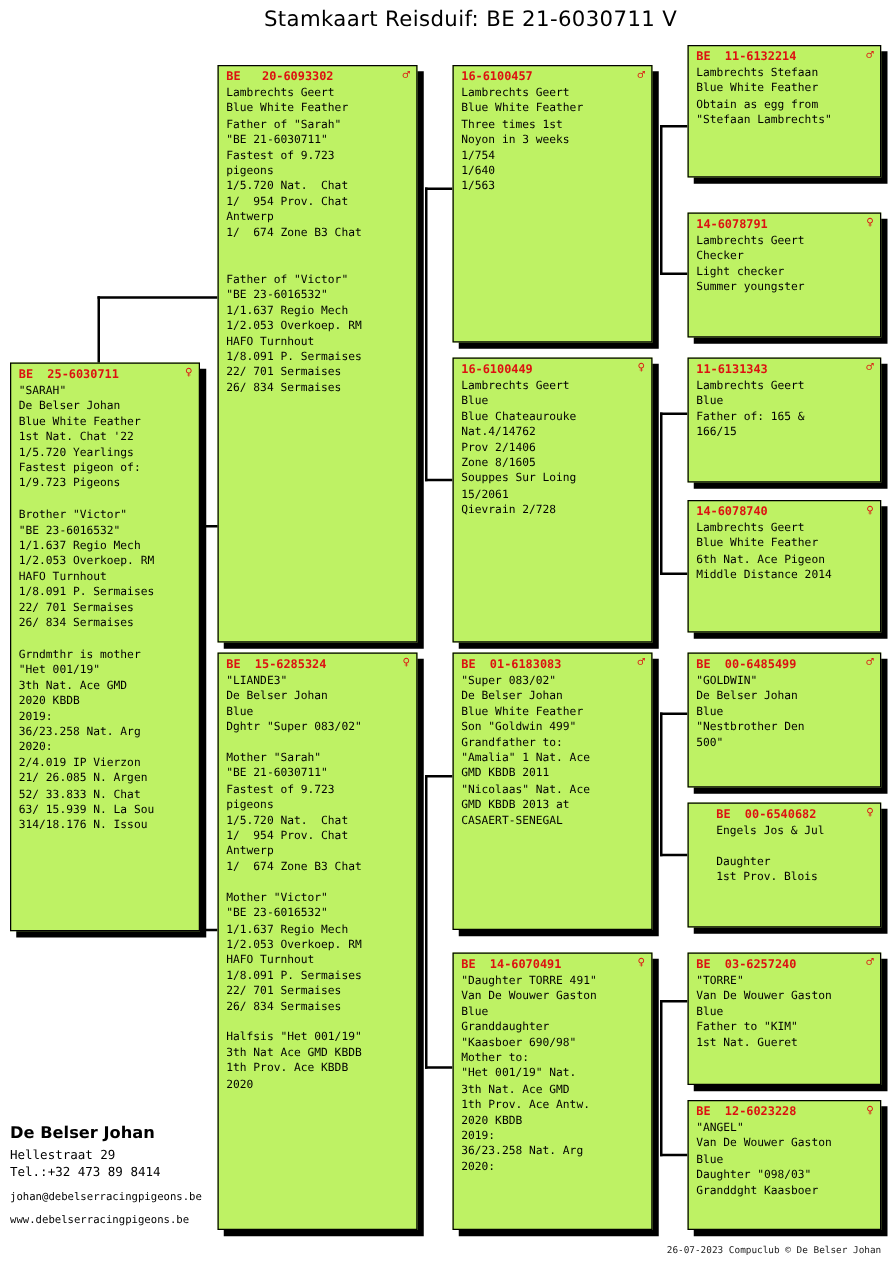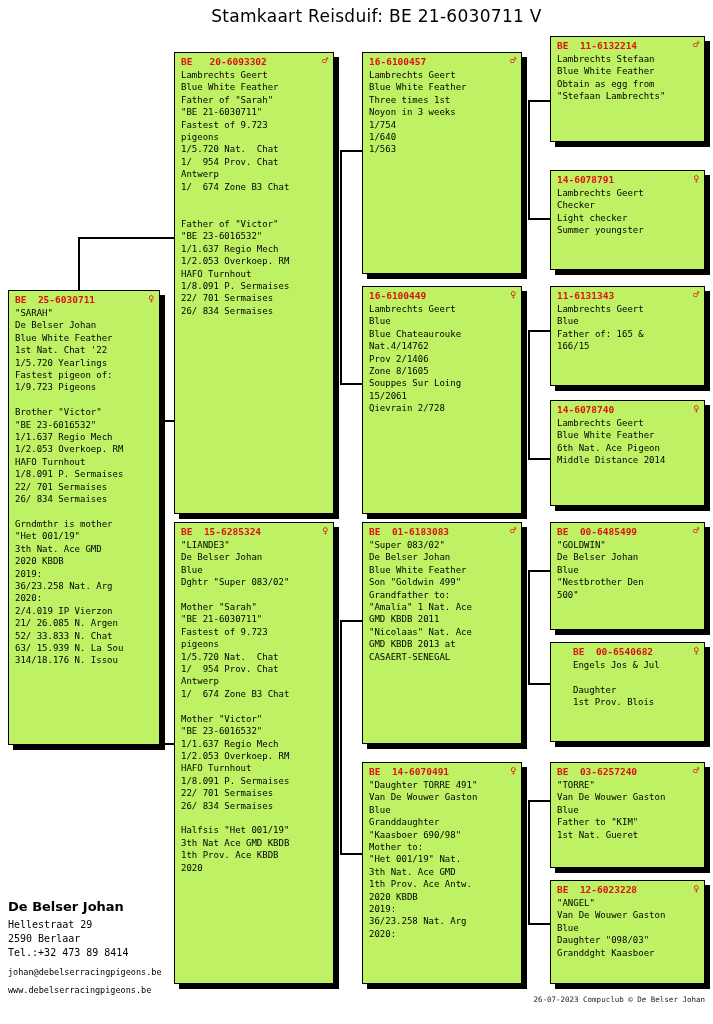--- a/index.html
+++ b/index.html
@@ -329,19 +329,18 @@
   <div class="lines">"ANGEL"
 Van De Wouwer Gaston
 Blue
 Daughter "098/03"
 Granddght Kaasboer</div>
 </div>
 
 <div id="owner">
   <div class="nm">De Belser Johan</div>
   <div>Hellestraat 29</div>
-  <div>2590   Berlaar</div>
   <div>Tel.:+32 473 89 8414</div>
   <div class="mail">johan@debelserracingpigeons.be</div>
   <div class="mail">www.debelserracingpigeons.be</div>
 </div>
 
 <div id="footer">26-07-2023     Compuclub © De Belser Johan</div>
 
 </body></html>

